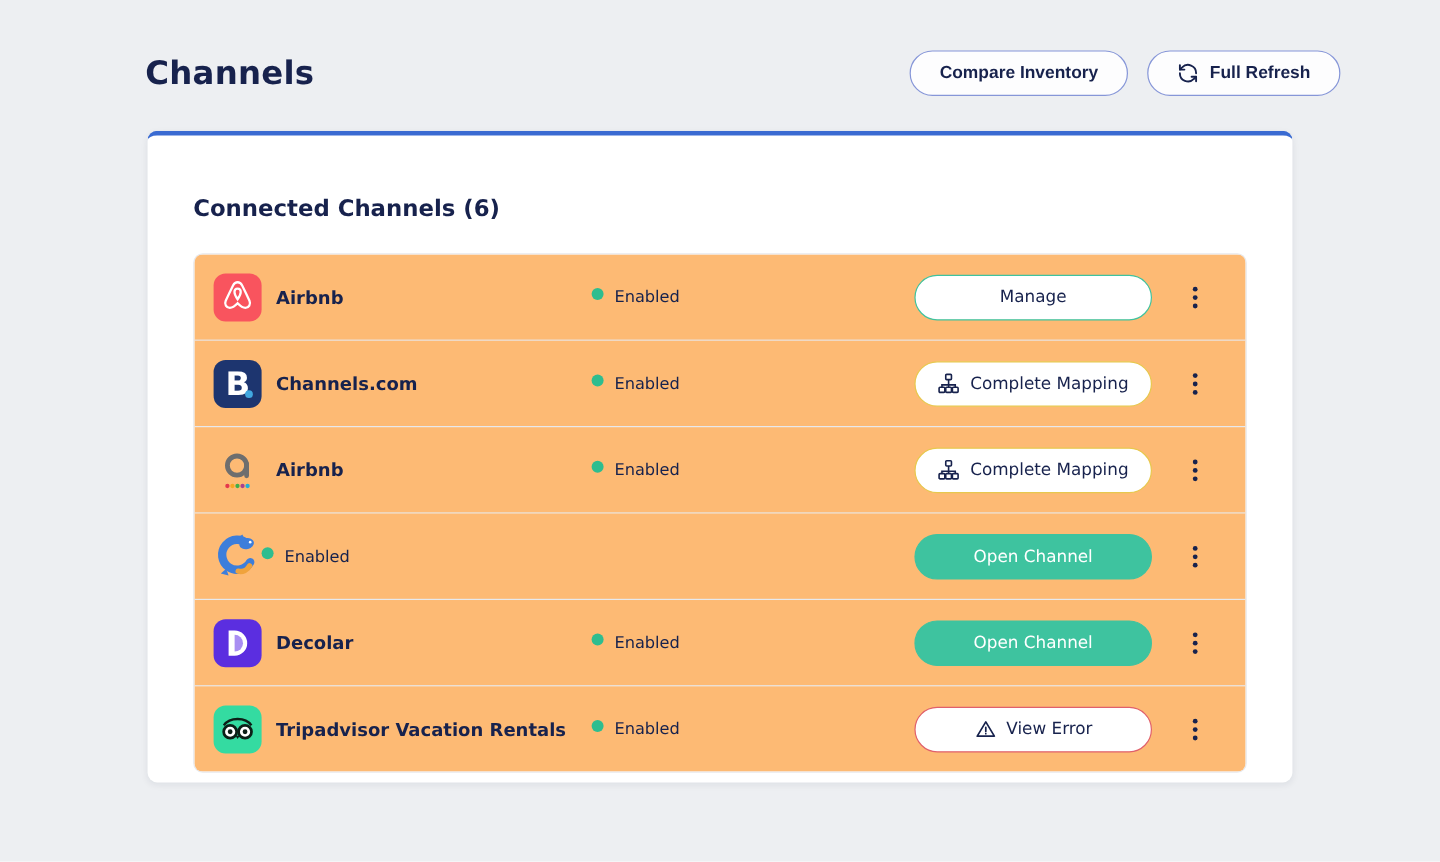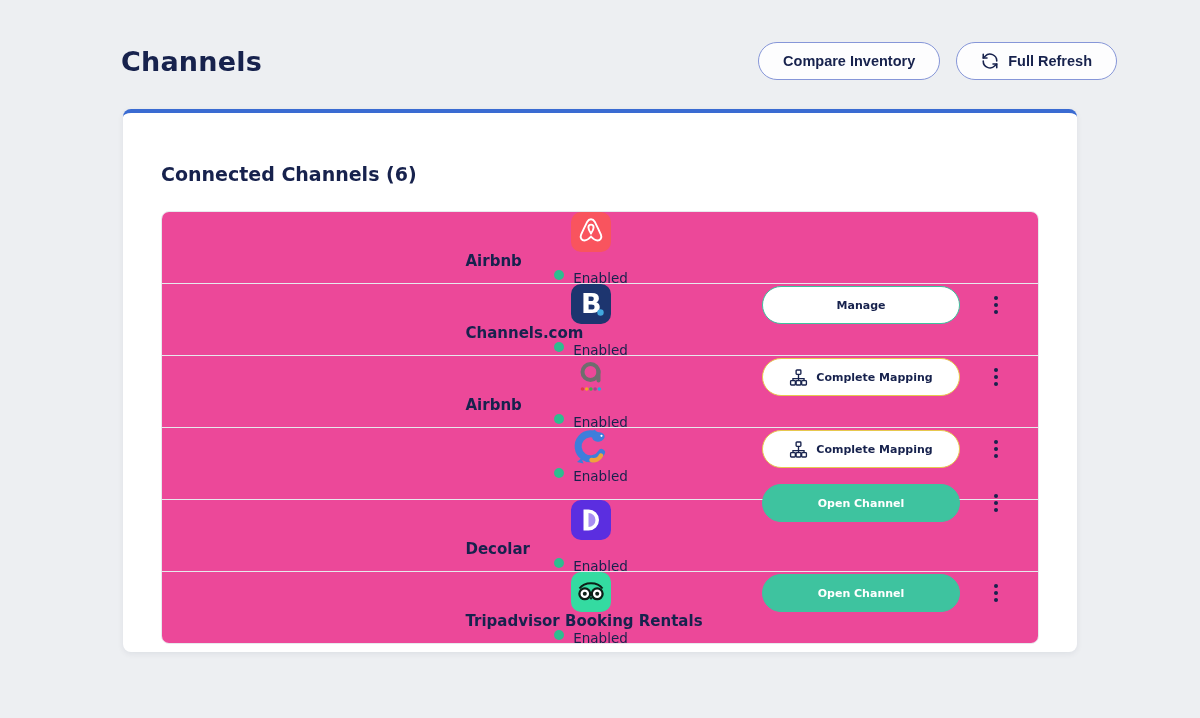--- a/index.html
+++ b/index.html
@@ -27,21 +27,21 @@
   .card{
     margin:29px 123px 0;height:543px;box-sizing:border-box;
     background:#fff;border-top:4px solid #3a6bd2;border-radius:8px;
     box-shadow:0 2px 6px rgba(20,30,60,.07);
     padding:34px 38px;
   }
   .section-title{font-size:19px;font-weight:700;margin:16px 0 26px;}
   .list{border:1px solid #e7e9ed;border-radius:8px;overflow:hidden;background:#fff;}
   .row{
     display:flex;align-items:center;height:71px;
-    padding:0 34px 0 16px;border-bottom:1px solid #e7e9ed;background:#ec4899;flex-direction:column;
+    padding:0 34px 0 16px;border-bottom:1px solid #e7e9ed;background:#fdba74;
   }
   .row:last-child{border-bottom:none;}
   .tile{
     width:40px;height:40px;flex:0 0 40px;border-radius:10px;
     display:flex;align-items:center;justify-content:center;overflow:hidden;
   }
   .tile svg{width:40px;height:40px;display:block;}
   .tile-airbnb{background:#f9545e;}
   .tile-booking{background:#1d356f;}
   .tile-agoda{background:transparent;}
@@ -49,21 +49,21 @@
   .tile-decolar{background:#5b2ee0;}
   .tile-tripadvisor{background:#34dba1;}
   .name{margin-left:12px;font-size:15px;font-weight:700;width:263px;}
   .status{display:flex;align-items:flex-start;gap:9px;}
   .dot{width:10px;height:10px;border-radius:50%;background:#2ebd8f;}
   .status-label{font-size:13.5px;font-weight:500;}
   .action-wrap{margin-left:auto;display:flex;align-items:center;gap:28px;}
   .pill{
     width:198px;height:38px;box-sizing:border-box;border-radius:19px;
     display:flex;align-items:center;justify-content:center;gap:8px;
-    font-size:11px;font-weight:700;background:#fff;color:#17224d;
+    font-size:14px;font-weight:400;background:#fff;color:#17224d;
     border:1.5px solid transparent;cursor:pointer;font-family:inherit;
   }
   .pill.manage{border-color:#3ec39f;}
   .pill.mapping{border-color:#e7c84e;}
   .pill.open{background:#3ec39f;color:#fff;border-color:#3ec39f;}
   .pill.error{border-color:#e0606c;}
   .kebab{
     display:flex;flex-direction:column;gap:3px;align-items:center;
     padding:5px 6px;cursor:pointer;background:none;border:none;
   }
@@ -240,21 +240,21 @@
     <span class="tile tile-tripadvisor">
           <svg viewBox="0 0 40 40" fill="none">
    <path d="M8.5 16.5c2.5-3.6 6.6-5.3 11.5-5.3s9 1.7 11.5 5.3" stroke="#0c1f17" stroke-width="2"></path>
    <circle cx="13.8" cy="21.8" r="5.4" fill="#fff" stroke="#0c1f17" stroke-width="2.3"></circle>
    <circle cx="26.2" cy="21.8" r="5.4" fill="#fff" stroke="#0c1f17" stroke-width="2.3"></circle>
    <circle cx="13.8" cy="21.8" r="2" fill="#0c1f17"></circle>
             <circle cx="26.2" cy="21.8" r="2" fill="#0c1f17"></circle>
    <path d="M18.3 25.2 20 27.9l1.7-2.7z" fill="#0c1f17"></path>
           </svg>
         </span>
-    <span class="name">Tripadvisor Booking Rentals</span>
+    <span class="name">Tripadvisor Vacation Rentals</span>
     <span class="status">
       <span class="dot"></span>
       <span class="status-label">Enabled</span>
     </span>
     <span class="action-wrap">
       <button class="pill error">
             <span style="display: inline-flex;">
               <svg width="19" height="19" viewBox="0 0 24 24" fill="none" stroke="#17224d" stroke-width="1.8" stroke-linejoin="round">
    <path d="M12 4.5 21 19.5H3z"></path>
    <path d="M12 10.3v4.2" stroke-linecap="round"></path>

